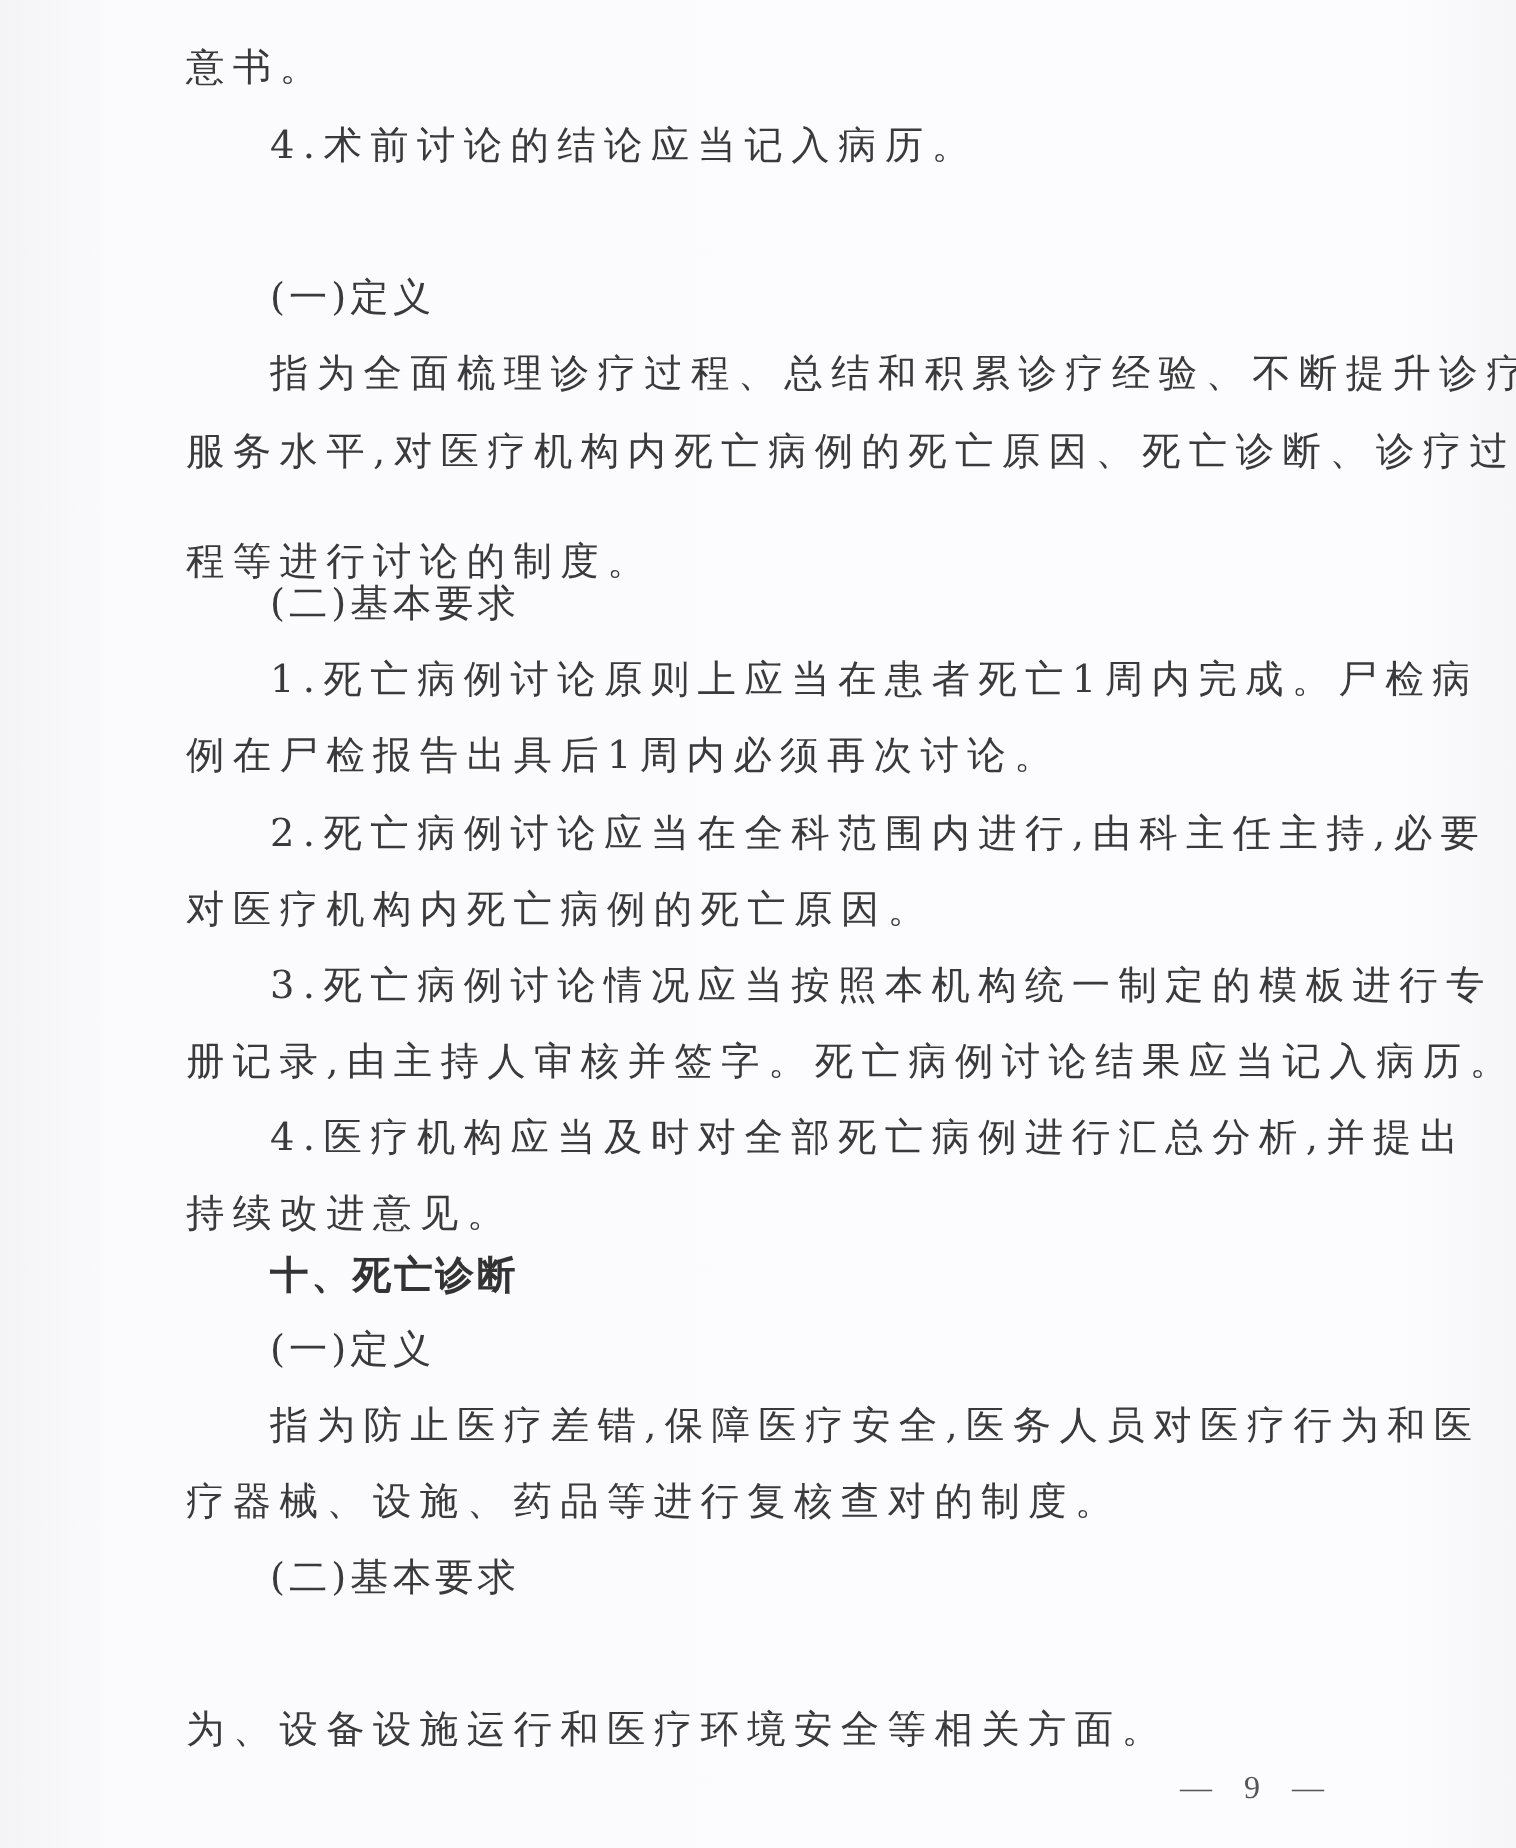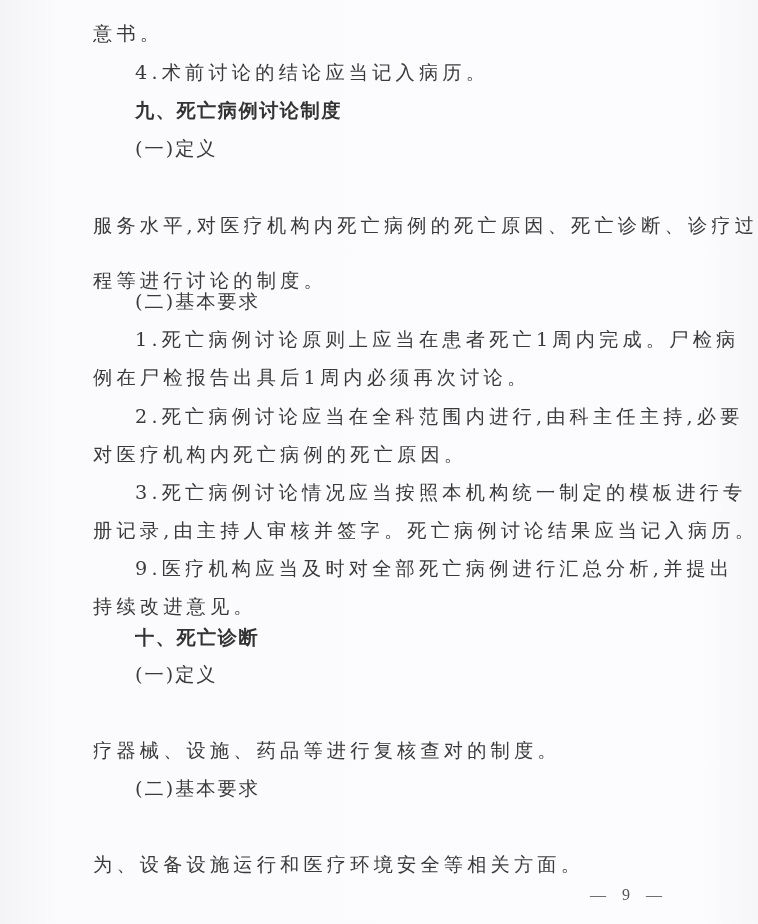--- a/index.html
+++ b/index.html
@@ -36,32 +36,33 @@
     font-size: 16px; color: #555; letter-spacing: 6px;
     font-family: "Liberation Serif", serif;
   }
 </style>
 </head>
 <body>
 
 <div class="page">
   <div class="line" style="top:22px">意书。</div>
   <div class="line indent" style="top:61px">4.术前讨论的结论应当记入病历。</div>
-  <div class="line indent heading" style="top:99px">九、死亡病例讨论制度</div>
   <div class="line indent sub" style="top:137px">(一)定义</div>
+  <div class="line indent" style="top:175px">指为全面梳理诊疗过程、总结和积累诊疗经验、不断提升诊疗</div>
   <div class="line" style="top:214px">服务水平,对医疗机构内死亡病例的死亡原因、死亡诊断、诊疗过</div>
   <div class="line" style="top:269px">程等进行讨论的制度。</div>
   <div class="line indent sub" style="top:290px">(二)基本要求</div>
   <div class="line indent" style="top:328px">1.死亡病例讨论原则上应当在患者死亡1周内完成。尸检病</div>
   <div class="line" style="top:366px">例在尸检报告出具后1周内必须再次讨论。</div>
   <div class="line indent" style="top:405px">2.死亡病例讨论应当在全科范围内进行,由科主任主持,必要</div>
   <div class="line" style="top:443px">对医疗机构内死亡病例的死亡原因。</div>
   <div class="line indent" style="top:481px">3.死亡病例讨论情况应当按照本机构统一制定的模板进行专</div>
   <div class="line" style="top:519px">册记录,由主持人审核并签字。死亡病例讨论结果应当记入病历。</div>
-  <div class="line indent" style="top:557px">9.医疗机构应当及时对全部死亡病例进行汇总分析,并提出</div>
+  <div class="line indent" style="top:557px">4.医疗机构应当及时对全部死亡病例进行汇总分析,并提出</div>
   <div class="line" style="top:595px">持续改进意见。</div>
   <div class="line indent heading" style="top:626px">十、死亡诊断</div>
   <div class="line indent sub" style="top:663px">(一)定义</div>
+  <div class="line indent" style="top:701px">指为防止医疗差错,保障医疗安全,医务人员对医疗行为和医</div>
   <div class="line" style="top:739px">疗器械、设施、药品等进行复核查对的制度。</div>
   <div class="line indent sub" style="top:777px">(二)基本要求</div>
   <div class="line" style="top:853px">为、设备设施运行和医疗环境安全等相关方面。</div>
   <div class="pagenum">— 9 —</div>
 </div>
 
 </body></html>

